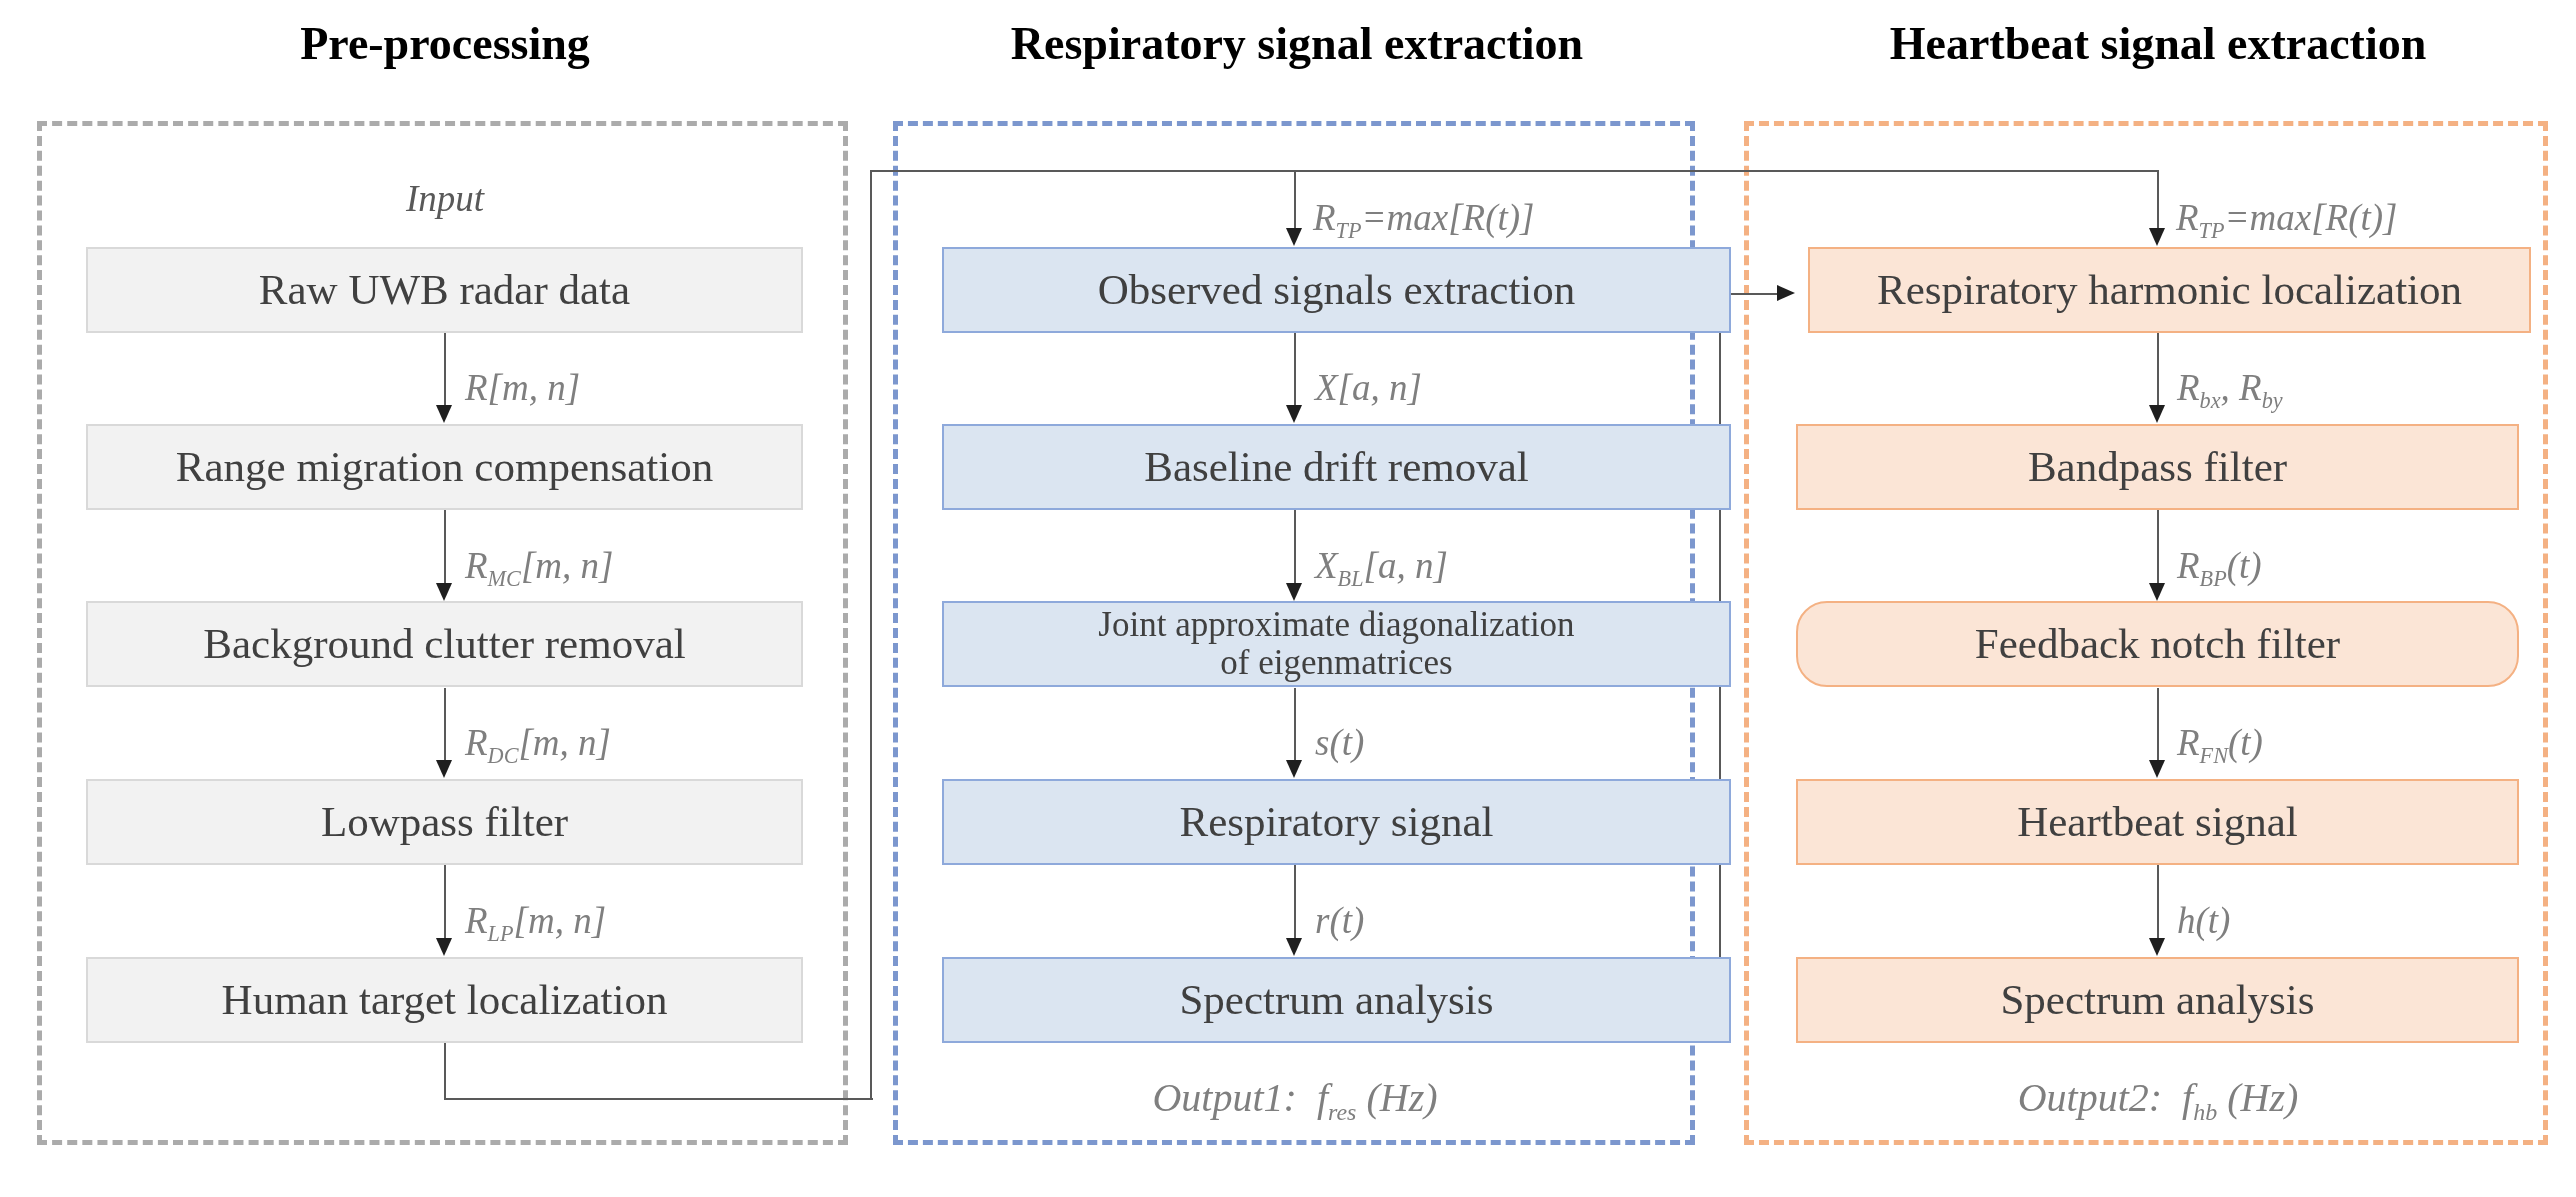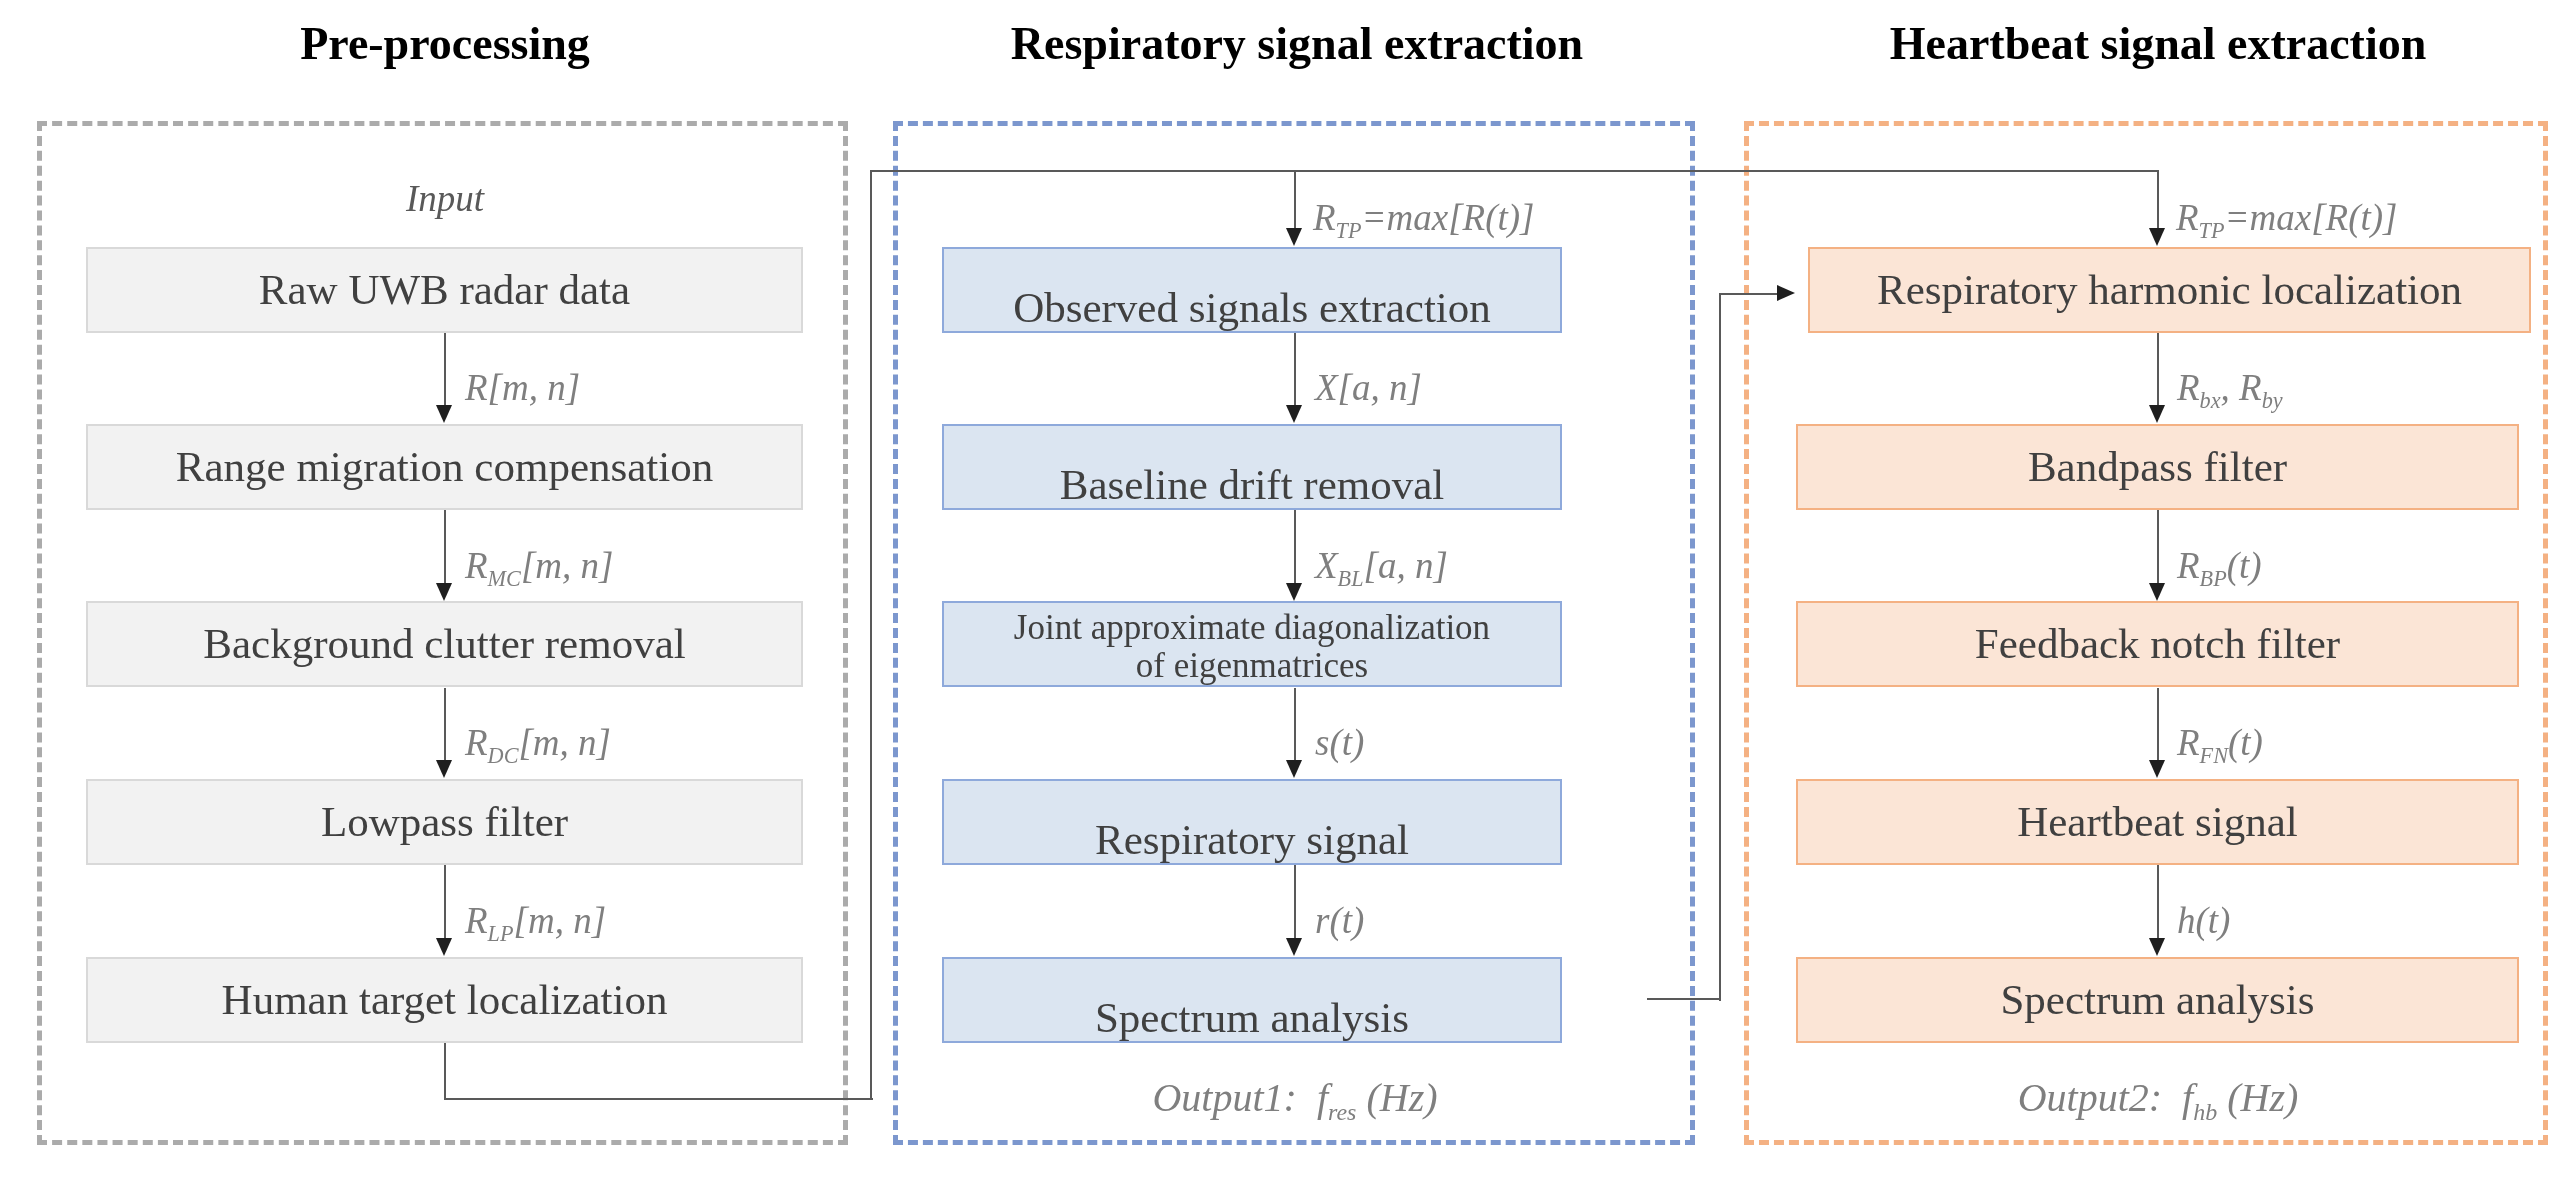--- a/index.html
+++ b/index.html
@@ -13,21 +13,21 @@
   .dash{position:absolute;box-sizing:border-box;border:5.4px dashed #999;z-index:1;background:transparent;}
   #dash-0{left:37px;  top:121px;width:811px;height:1024px;border-color:var(--dash-0);}
   #dash-1{left:893px;top:121px;width:802px;height:1024px;border-color:var(--dash-1);}
   #dash-2{left:1744px;top:121px;width:804px;height:1024px;border-color:var(--dash-2);}
 
   .box{position:absolute;box-sizing:border-box;height:86px;border:2.3px solid;z-index:4;
        display:flex;flex-direction:column;align-items:center;justify-content:center;
        text-align:center;font-size:43px;color:#404040;line-height:1.08;}
   .box.small{font-size:35px;}
   .box.c0{left:86px; width:717px;background:var(--fill-0);border-color:var(--border-0);}
-  .box.c1{left:942px;width:620px;background:var(--fill-1);border-color:var(--border-1);justify-content:flex-end;}
+  .box.c1{left:942px;width:789px;background:var(--fill-1);border-color:var(--border-1);}
   .box.c2{left:1796px;width:723px;background:var(--fill-2);border-color:var(--border-2);}
 
   .ln{position:absolute;background:var(--line);z-index:2;}
   .ah-d{position:absolute;width:0;height:0;z-index:3;
         border-left:8.5px solid transparent;border-right:8.5px solid transparent;
         border-top:18.5px solid var(--head);}
   .ah-r{position:absolute;width:0;height:0;z-index:3;
         border-top:8.5px solid transparent;border-bottom:8.5px solid transparent;
         border-left:18.5px solid var(--head);}
 
@@ -128,21 +128,21 @@
       <div class="mlabel" style="left: 1315px; top: 710px;"><span>s(t)</span></div>
       <div class="ln" style="left: 1294px; top: 865px; width: 2.3px; height: 75px;"></div>
       <div class="ah-d" style="left: 1286px; top: 938px;"></div>
       <div class="mlabel" style="left: 1315px; top: 888px;"><span>r(t)</span></div>
       <div class="box c2" style="top: 247px; margin-left: 12px;">
         <div>Respiratory harmonic localization</div>
       </div>
       <div class="box c2" style="top: 424px;">
         <div>Bandpass filter</div>
       </div>
-      <div class="box c2" style="top: 601px;">
+      <div class="box c2" style="top: 601px; border-radius: 31px;">
         <div>Feedback notch filter</div>
       </div>
       <div class="box c2" style="top: 779px;">
         <div>Heartbeat signal</div>
       </div>
       <div class="box c2" style="top: 957px;">
         <div>Spectrum analysis</div>
       </div>
       <div class="ln" style="left: 2157px; top: 333px; width: 2.3px; height: 74px;"></div>
       <div class="ah-d" style="left: 2149px; top: 405px;"></div>

